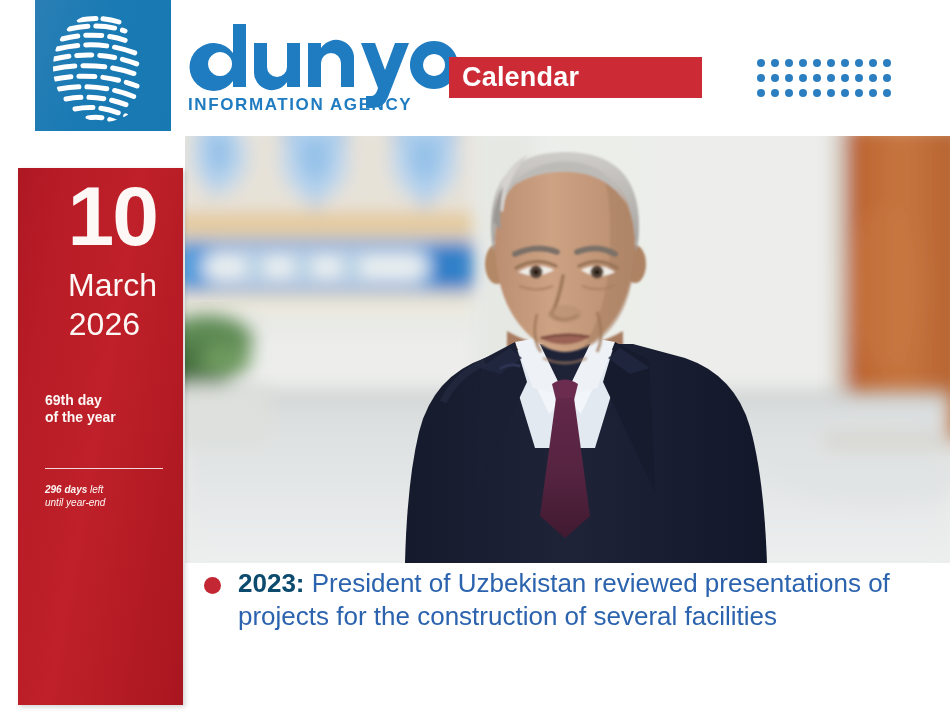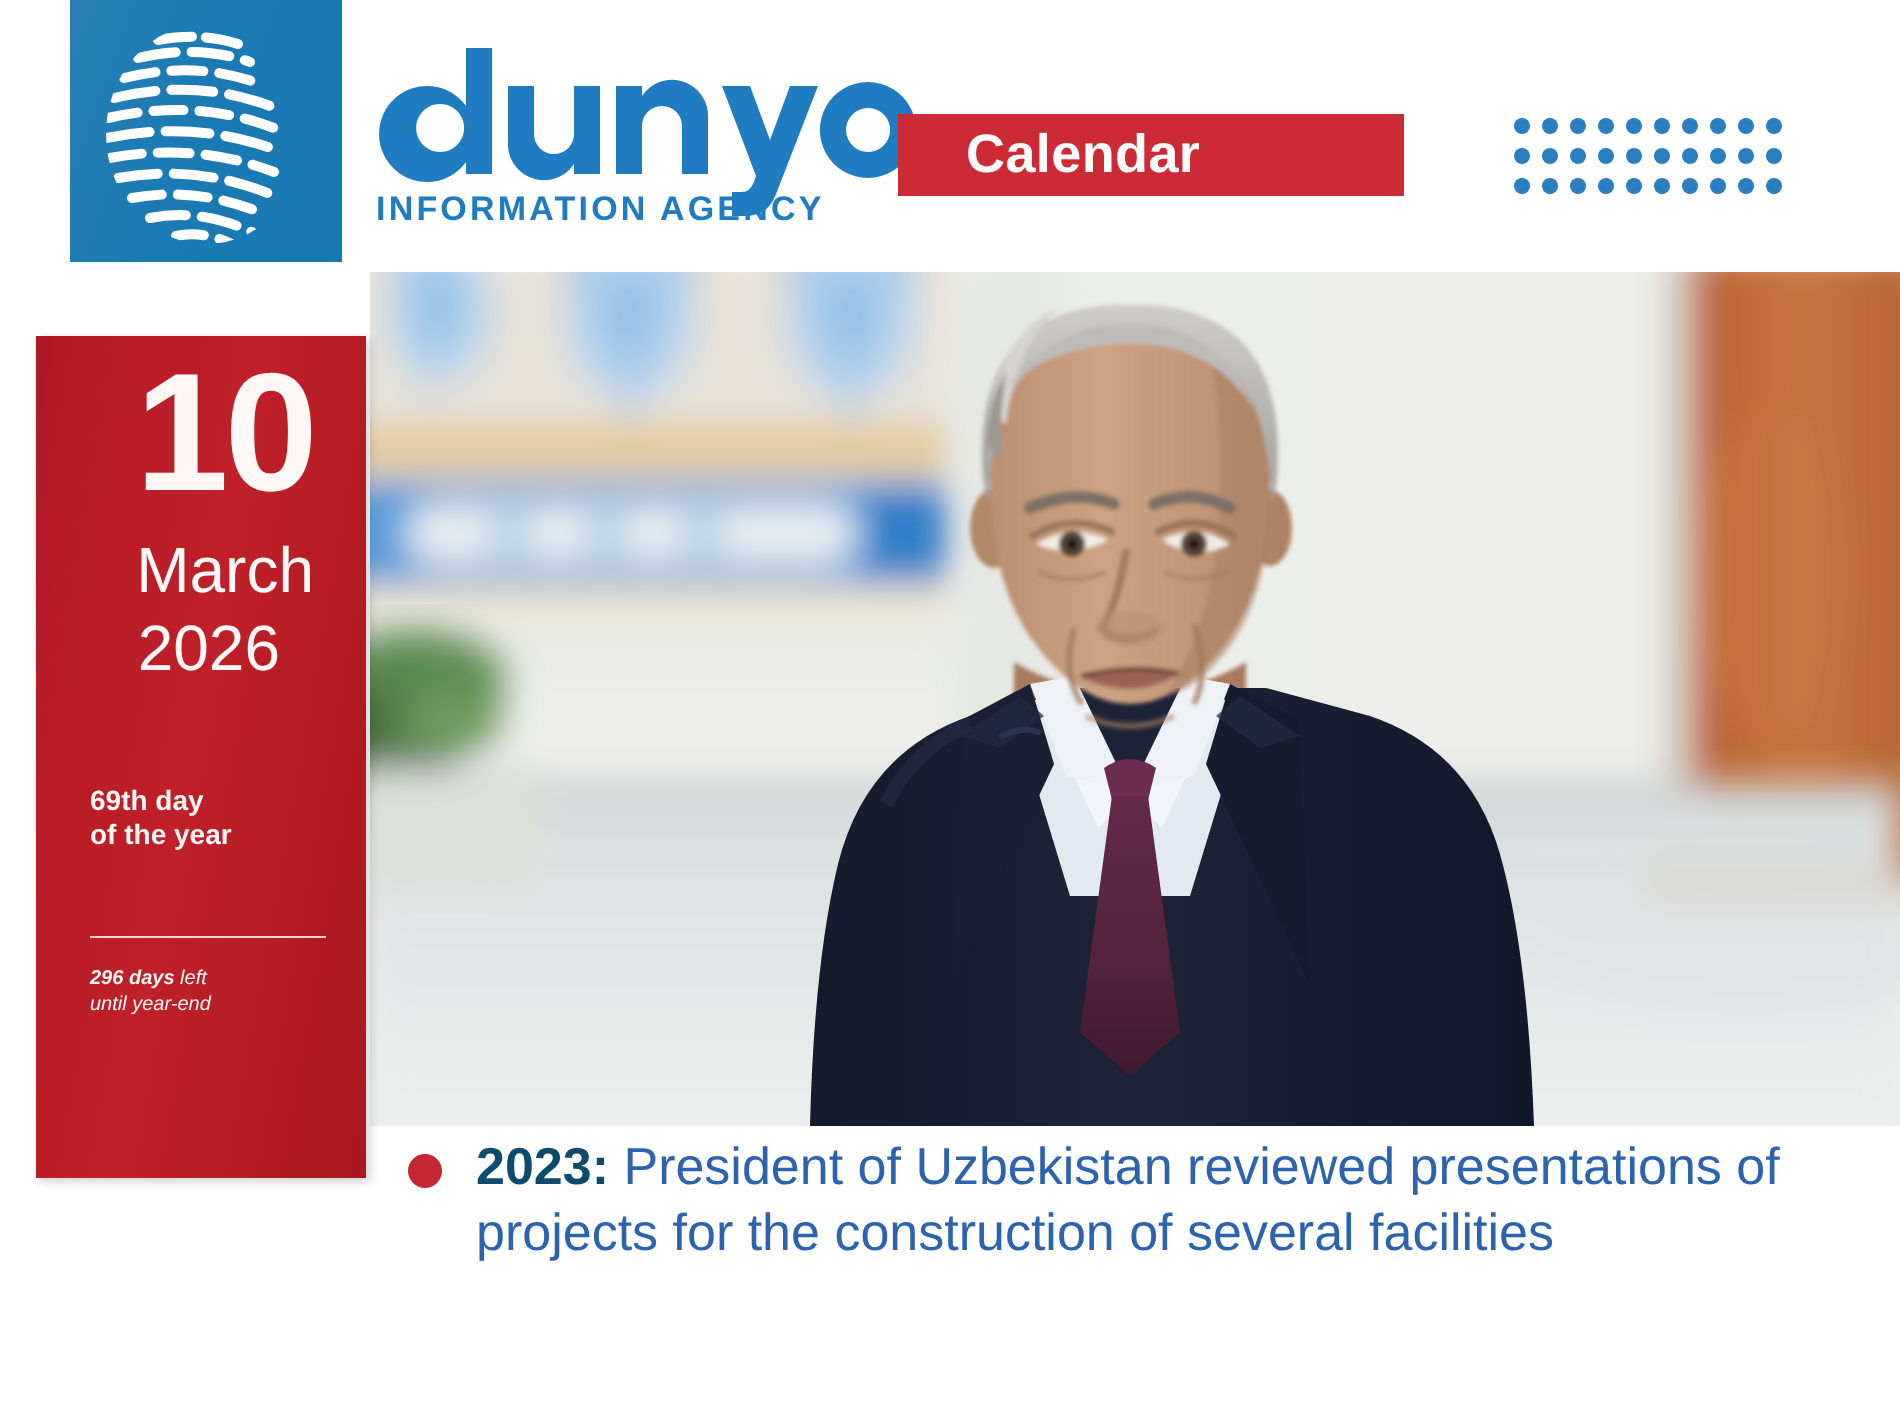--- a/index.html
+++ b/index.html
@@ -56,21 +56,21 @@
     height: 41px;
     background: #cc2a35;
     display: flex;
     align-items: center;
   }
   .calendar-badge .cal-text {
     color: #ffffff;
     font-size: 27px;
     font-weight: bold;
     letter-spacing: 0.2px;
-    margin-left: 34px;
+    margin-left: 13px;
     line-height: 1;
   }
 
   .dot-grid {
     position: absolute;
     left: 757px;
     top: 59px;
     display: grid;
     grid-template-columns: repeat(10, 14px);
     grid-template-rows: repeat(3, 15px);
@@ -93,21 +93,21 @@
     background: #e9eaea;
   }
   .photo svg { display: block; }
 
   
   .red-panel {
     position: absolute;
     left: 18px;
     top: 168px;
     width: 165px;
-    height: 421px;
+    height: 537px;
     background: linear-gradient(100deg, #ae1823 0%, #b81c26 18%, #bf2029 48%, #a9161f 100%);
     box-shadow: 2px 2px 5px rgba(0,0,0,0.18);
     color: #ffffff;
     overflow: hidden;
     text-decoration: underline;
   }
 
   .day-number {
     position: absolute;
     right: 26px;

